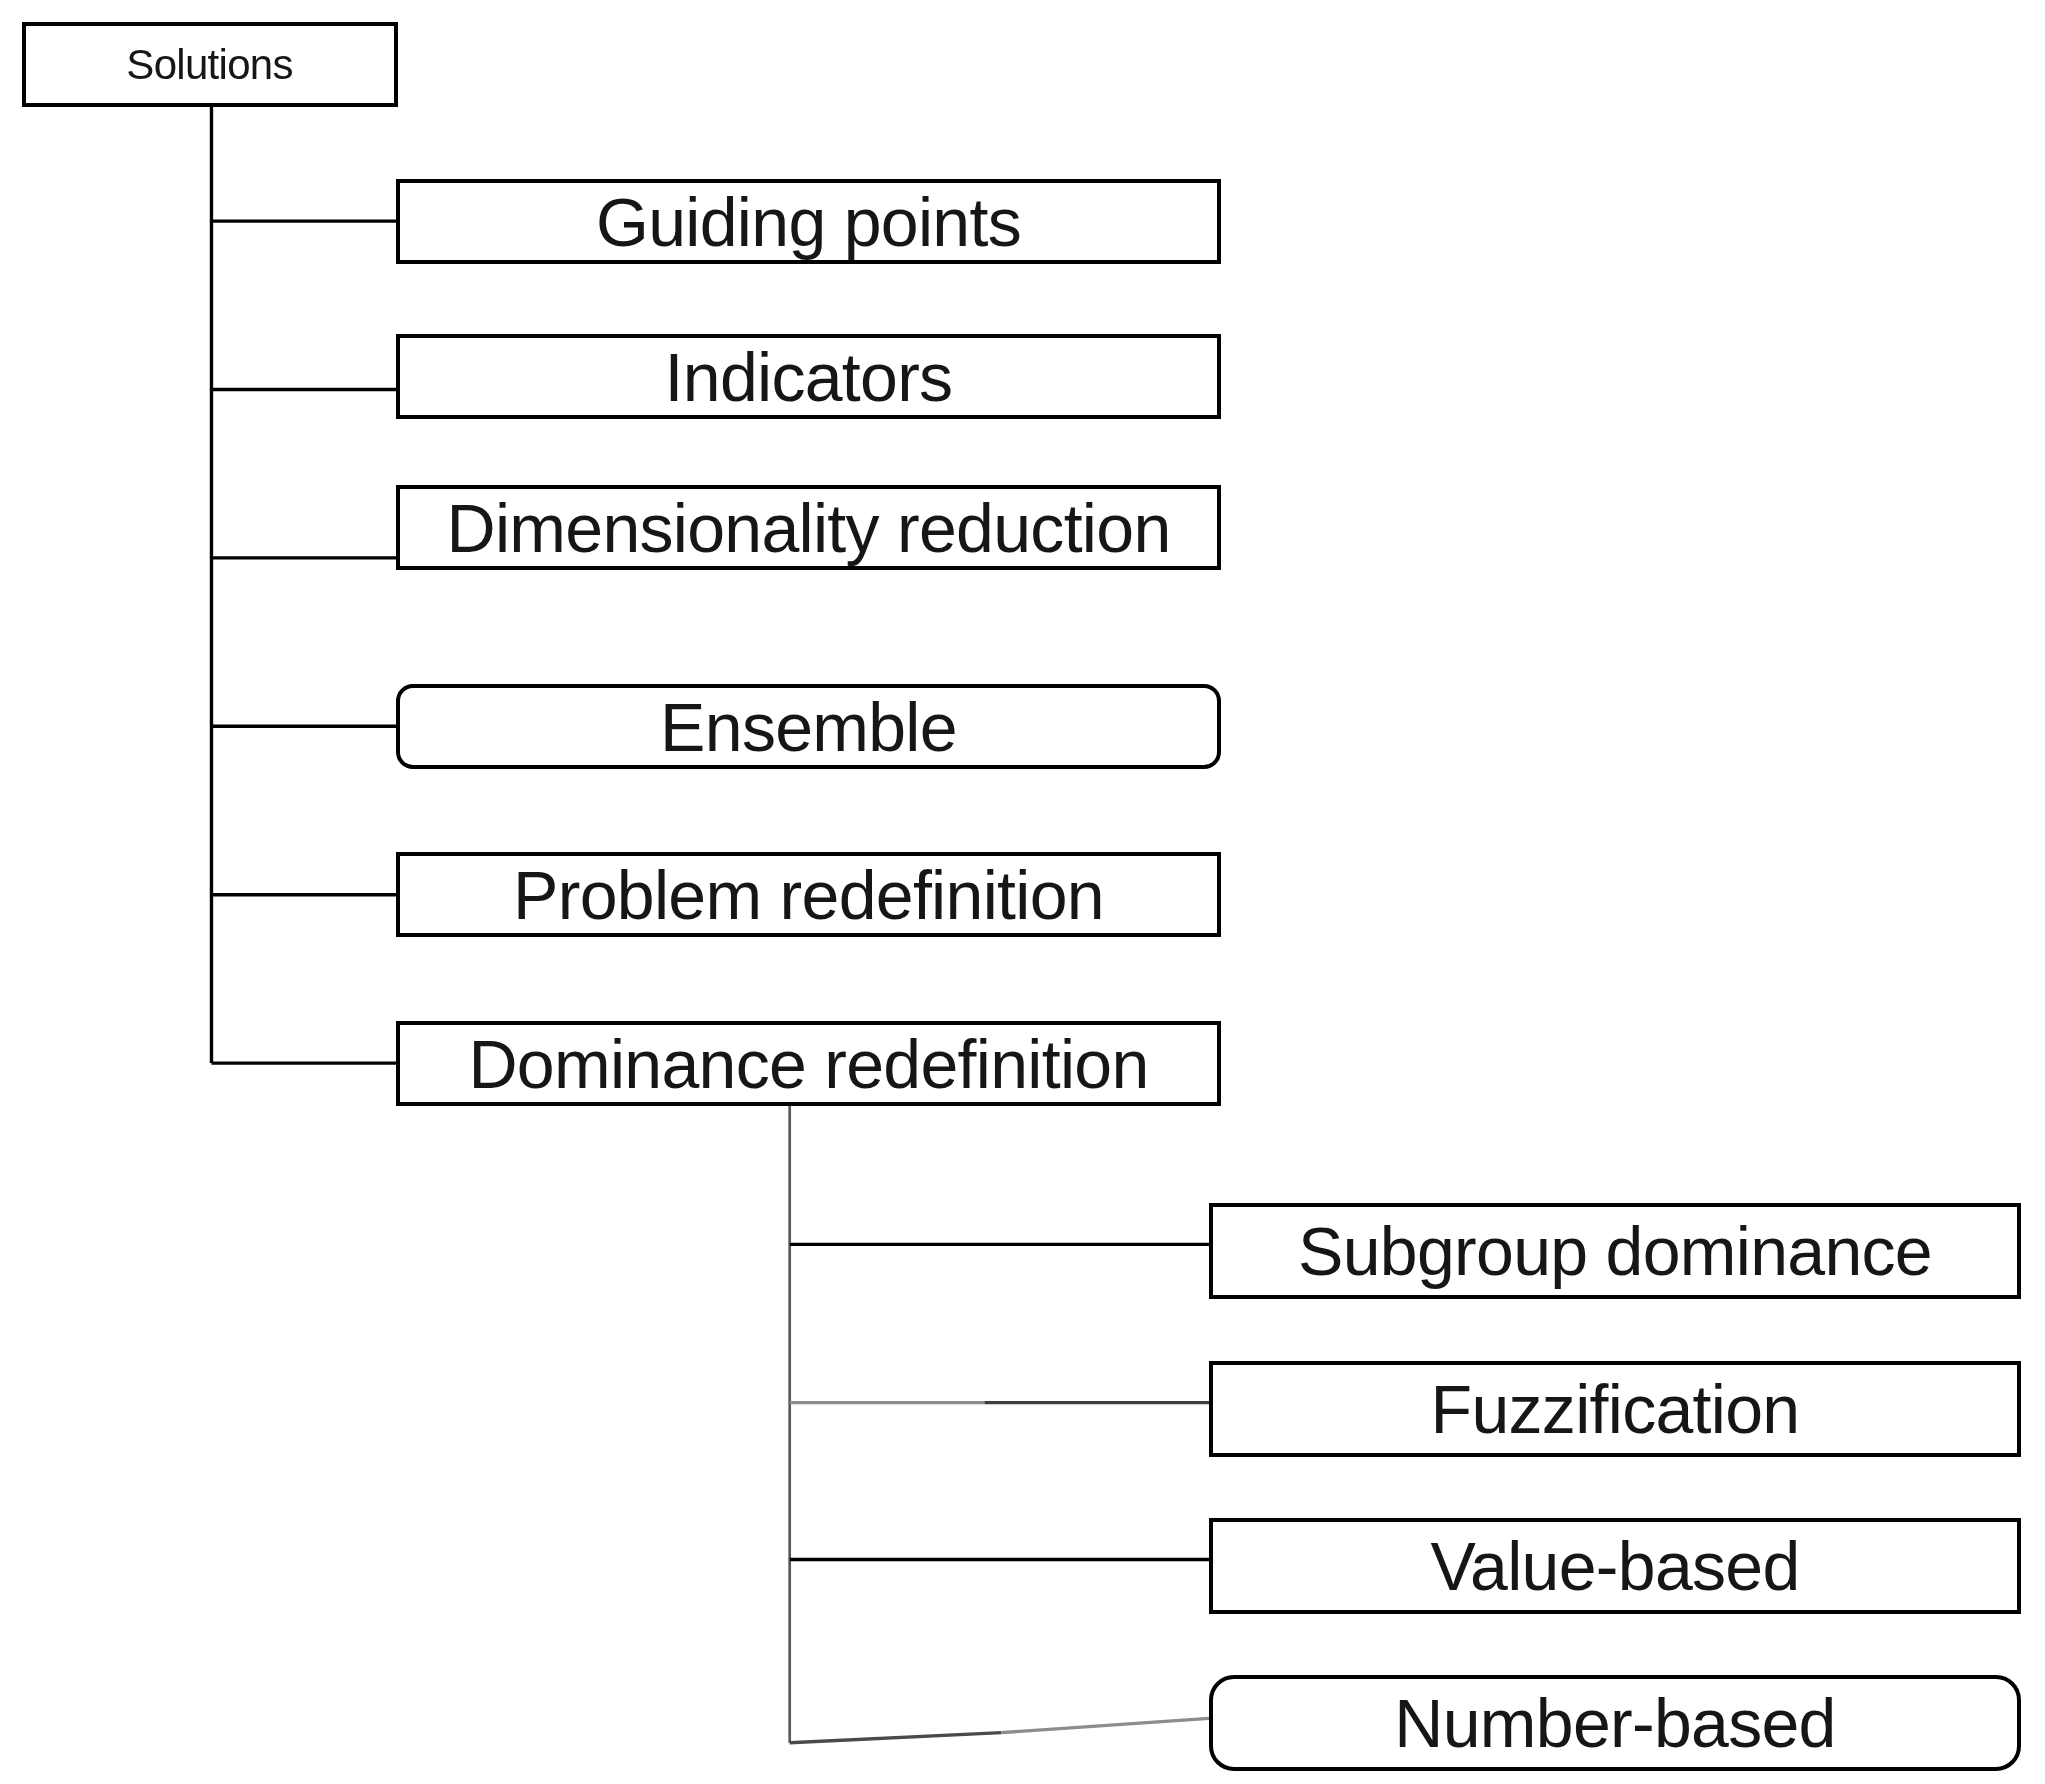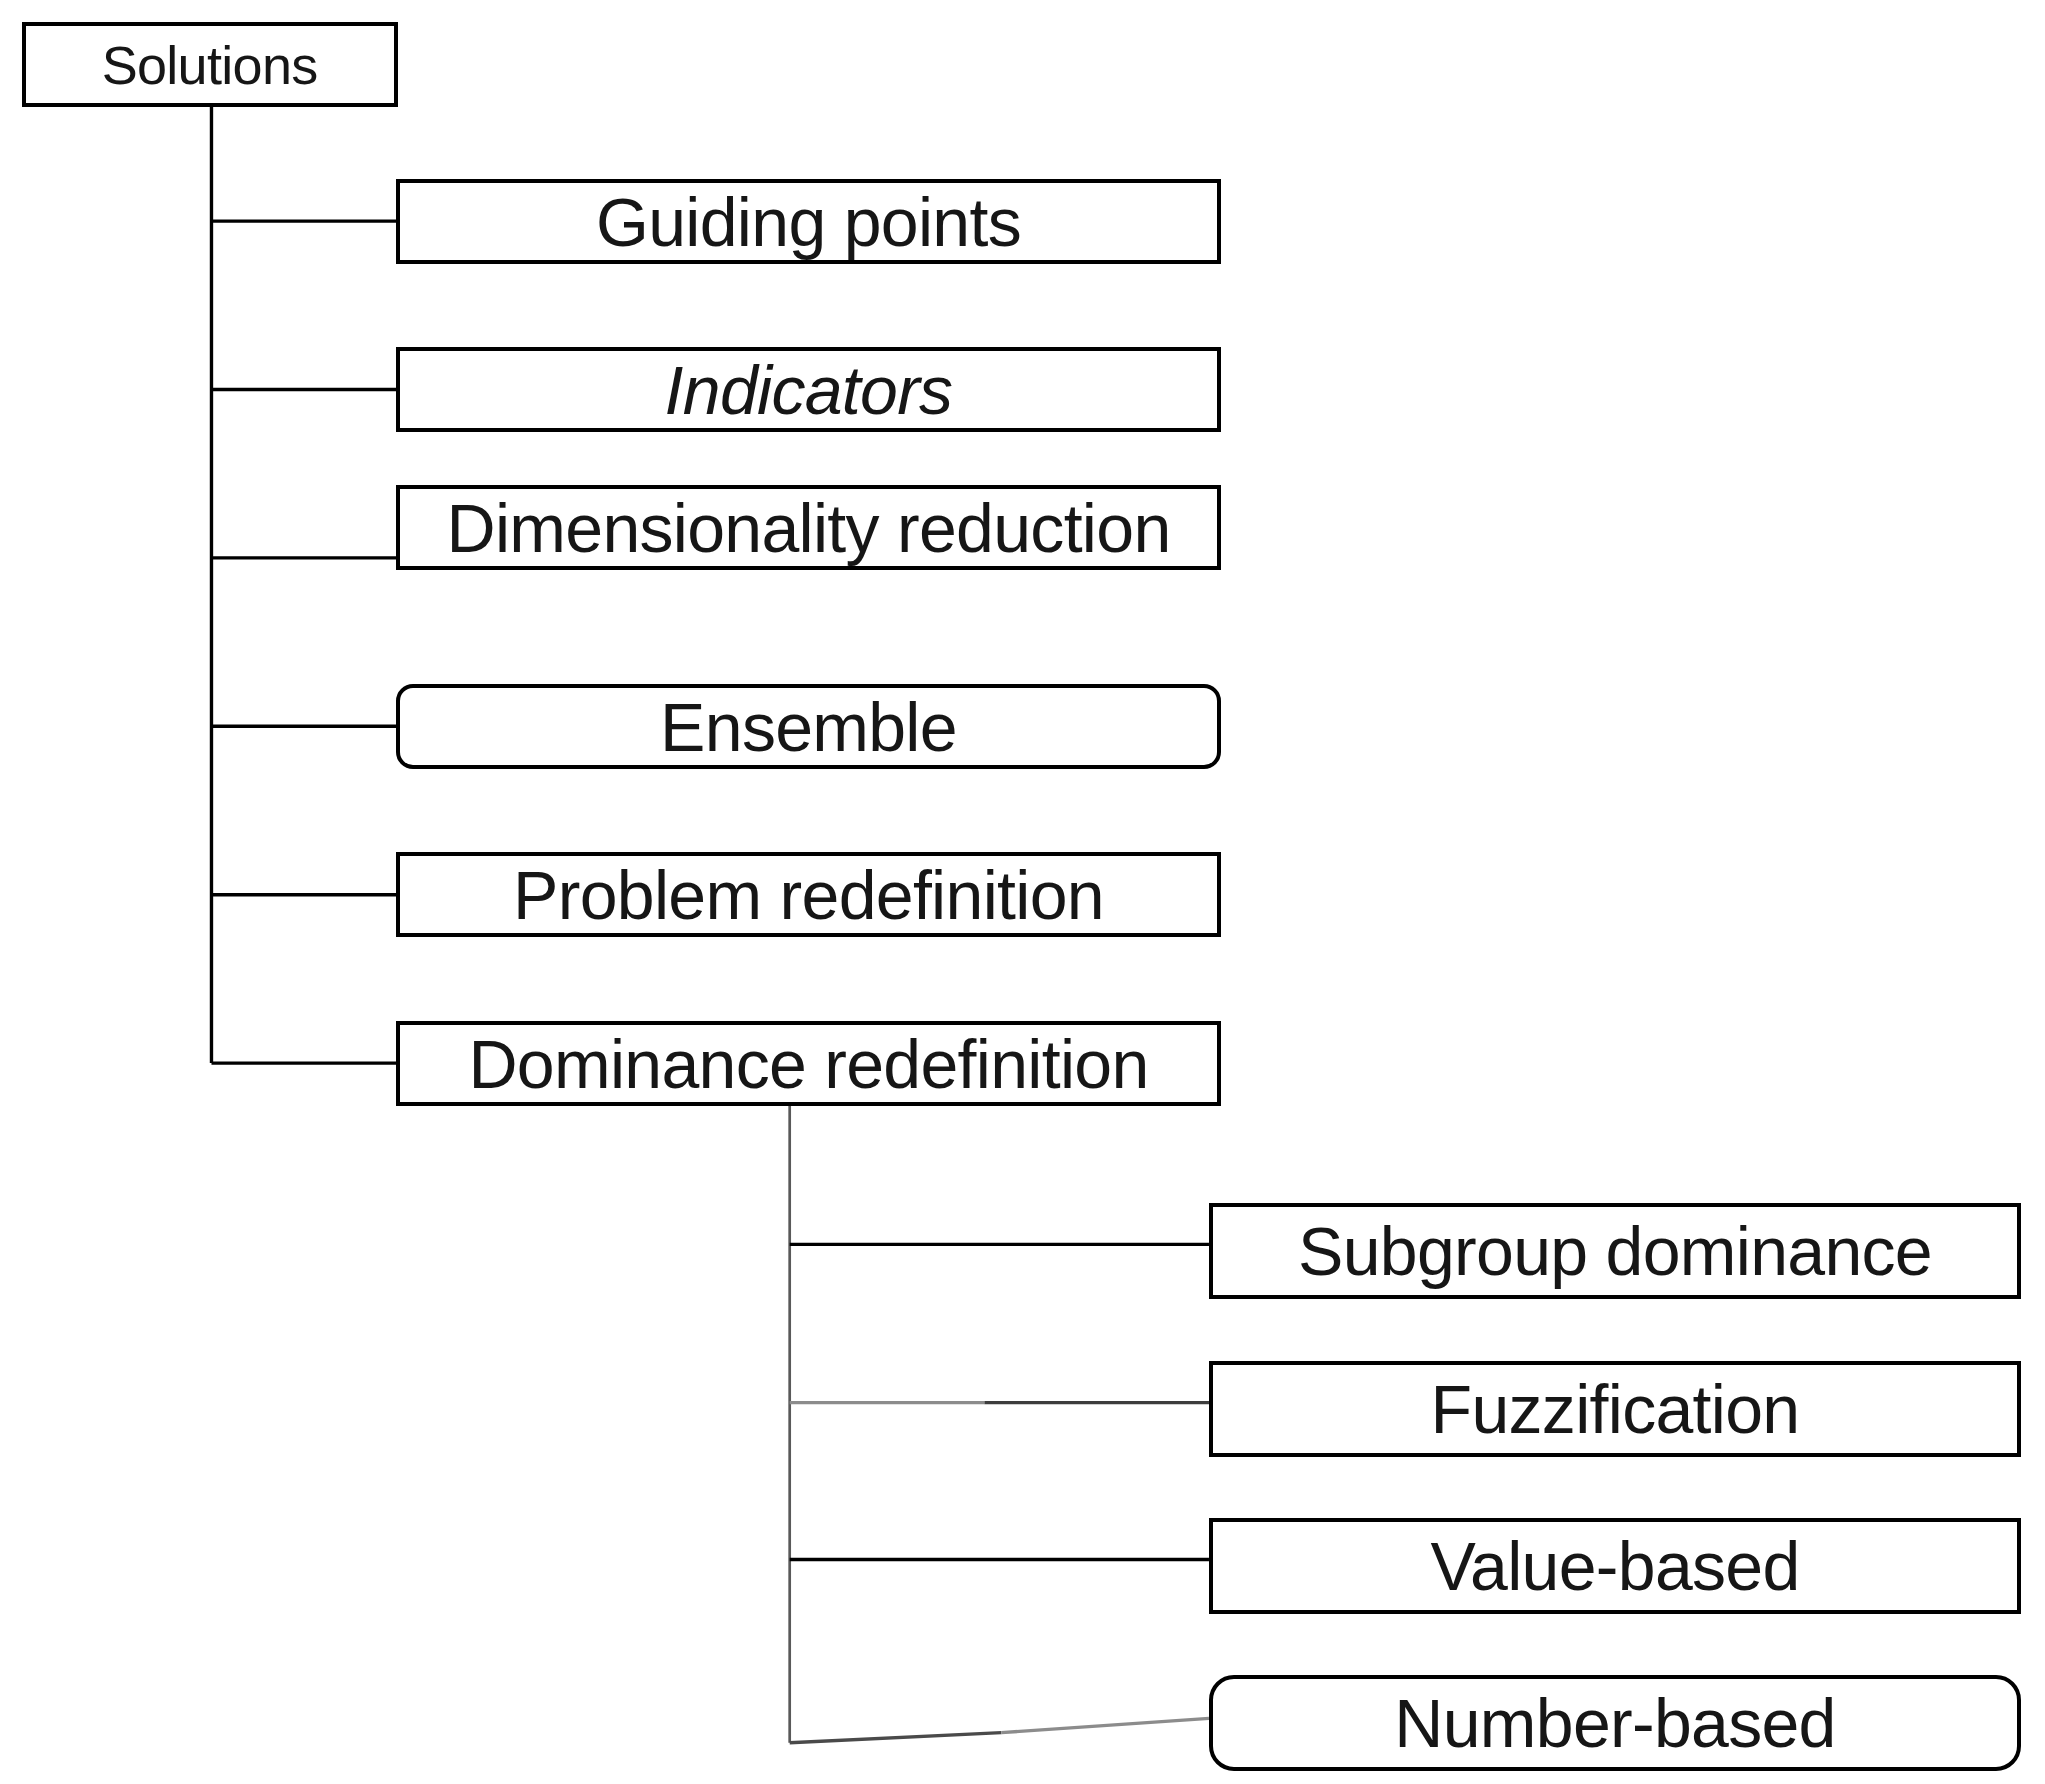--- a/index.html
+++ b/index.html
@@ -30,25 +30,25 @@
     display: flex;
     align-items: center;
     justify-content: center;
     color: #161616;
     font-size: 68px;
     line-height: 1;
     white-space: nowrap;
     letter-spacing: -0.7px;
   }
   
-  .node.root        { left: 21.6px;   top: 22px;   width: 376px;  height: 85px; font-size: 54px; }
+  .node.root        { left: 21.6px;   top: 22px;   width: 376px;  height: 85px; font-size: 42px; }
   
   .node.l1          { left: 396px;  width: 825px; height: 85px; }
   .node.l1.n0       { top: 179px;  }
-  .node.l1.n1       { top: 347px; font-style: italic;  }
+  .node.l1.n1       { top: 334px;  }
   .node.l1.n2       { top: 485px;  }
   .node.l1.n3       { top: 684px; border-radius: 17px; }
   .node.l1.n4       { top: 852px; }
   .node.l1.n5       { top: 1021px; }
   
   .node.l2          { left: 1209px; width: 812px; height: 96px; }
   .node.l2.n0       { top: 1203px; }
   .node.l2.n1       { top: 1361px; justify-content: center; }
   .node.l2.n2       { top: 1518px; }
   .node.l2.n3       { top: 1675px; border-radius: 25px; }

